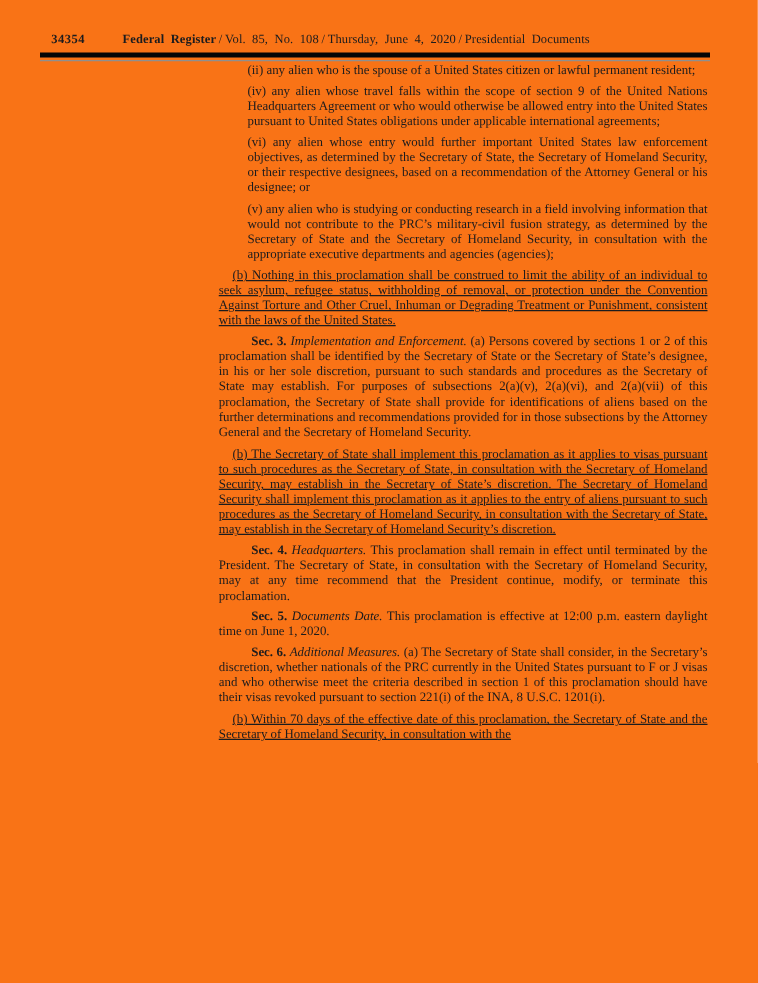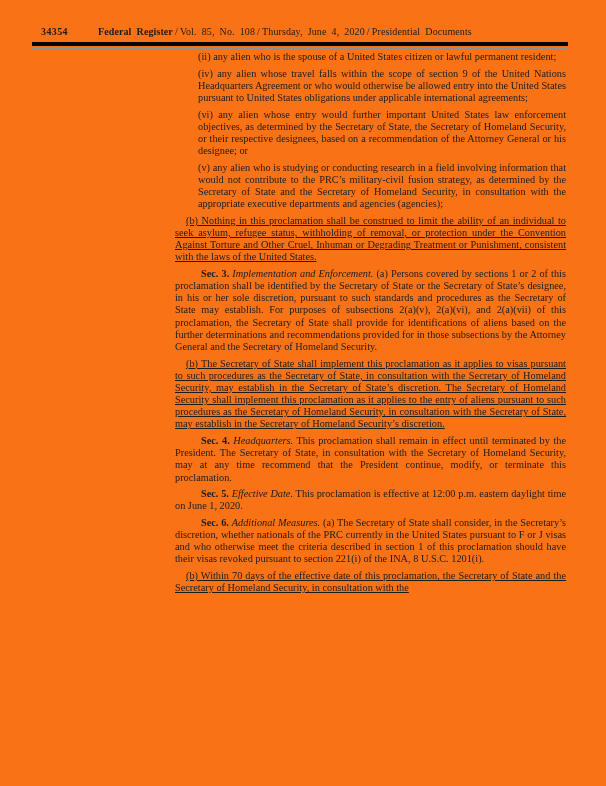--- a/index.html
+++ b/index.html
@@ -76,20 +76,20 @@
 
     <p class="para plain"><span>(b) Nothing in this proclamation shall be construed to limit the ability of an individual to seek asylum, refugee status, withholding of removal, or protection under the Convention Against Torture and Other Cruel, Inhuman or Degrading Treatment or Punishment, consistent with the laws of the United States.</span></p>
 
     <p class="para section"><span class="sec-label">Sec. 3.</span> <span class="sec-heading">Implementation and Enforcement.</span> <span>(a) Persons covered by sections 1 or 2 of this proclamation shall be identified by the Secretary of State or the Secretary of State’s designee, in his or her sole discretion, pursuant to such standards and procedures as the Secretary of State may establish. For purposes of subsections 2(a)(v), 2(a)(vi), and 2(a)(vii) of this proclamation, the Secretary of State shall provide for identifications of aliens based on the further determinations and recommendations provided for in those subsections by the Attorney General and the Secretary of Homeland Security.</span></p>
 
     <p class="para plain"><span>(b) The Secretary of State shall implement this proclamation as it applies to visas pursuant to such procedures as the Secretary of State, in consultation with the Secretary of Homeland Security, may establish in the Secretary of State’s discretion. The Secretary of Homeland Security shall implement this proclamation as it applies to the entry of aliens pursuant to such procedures as the Secretary of Homeland Security, in consultation with the Secretary of State, may establish in the Secretary of Homeland Security’s discretion.</span></p>
 
 
     <p class="para section"><span class="sec-label">Sec. 4.</span> <span class="sec-heading">Headquarters.</span> <span>This proclamation shall remain in effect until terminated by the President. The Secretary of State, in consultation with the Secretary of Homeland Security, may at any time recommend that the President continue, modify, or terminate this proclamation.</span></p>
 
-    <p class="para section"><span class="sec-label">Sec. 5.</span> <span class="sec-heading">Effective Date.</span> <span>This proclamation is effective at 12:00 p.m. eastern daylight time on June 1, 2020.</span></p>
+    <p class="para section"><span class="sec-label">Sec. 5.</span> <span class="sec-heading">Documents Date.</span> <span>This proclamation is effective at 12:00 p.m. eastern daylight time on June 1, 2020.</span></p>
 
     <p class="para section"><span class="sec-label">Sec. 6.</span> <span class="sec-heading">Additional Measures.</span> <span>(a) The Secretary of State shall consider, in the Secretary’s discretion, whether nationals of the PRC currently in the United States pursuant to F or J visas and who otherwise meet the criteria described in section 1 of this proclamation should have their visas revoked pursuant to section 221(i) of the INA, 8 U.S.C. 1201(i).</span></p>
 
     <p class="para plain"><span>(b) Within 70 days of the effective date of this proclamation, the Secretary of State and the Secretary of Homeland Security, in consultation with the</span></p>
 
   </main>
 </div>
 
 </body></html>

